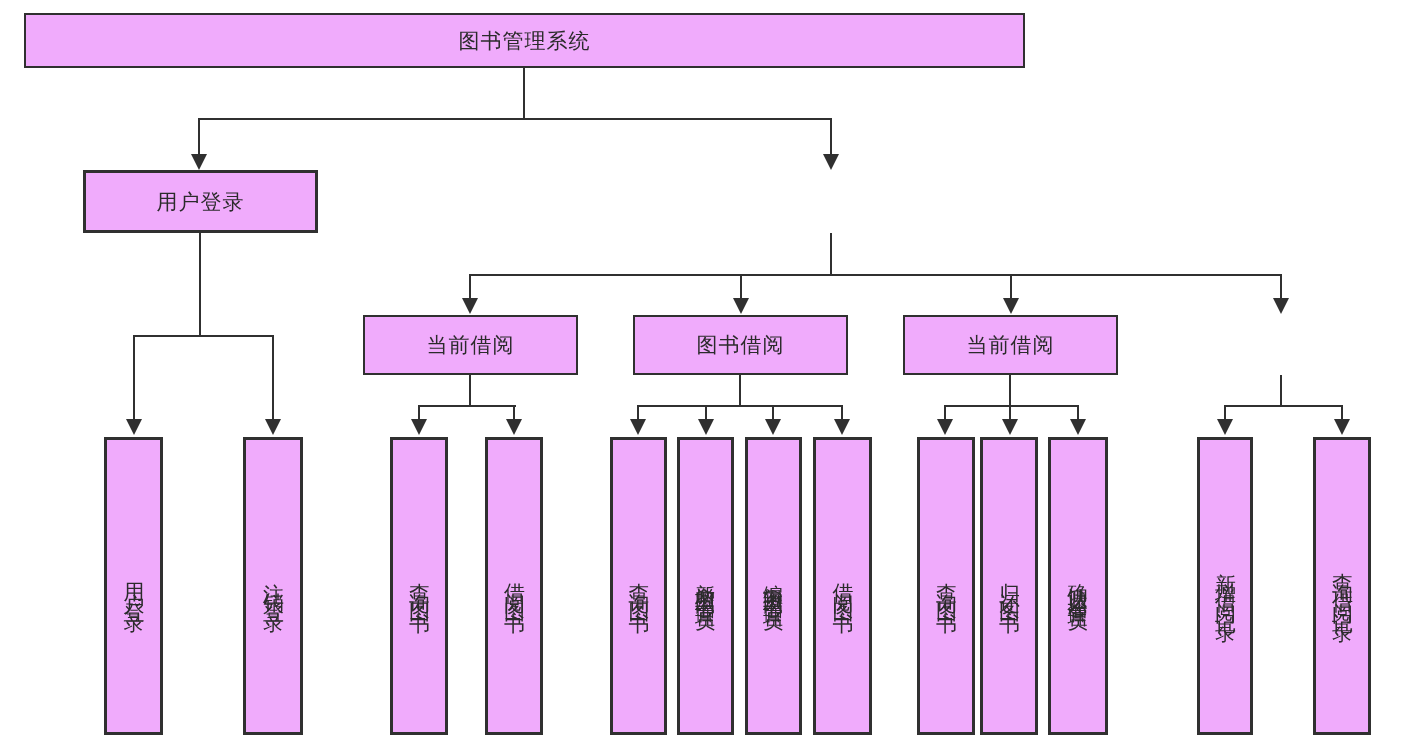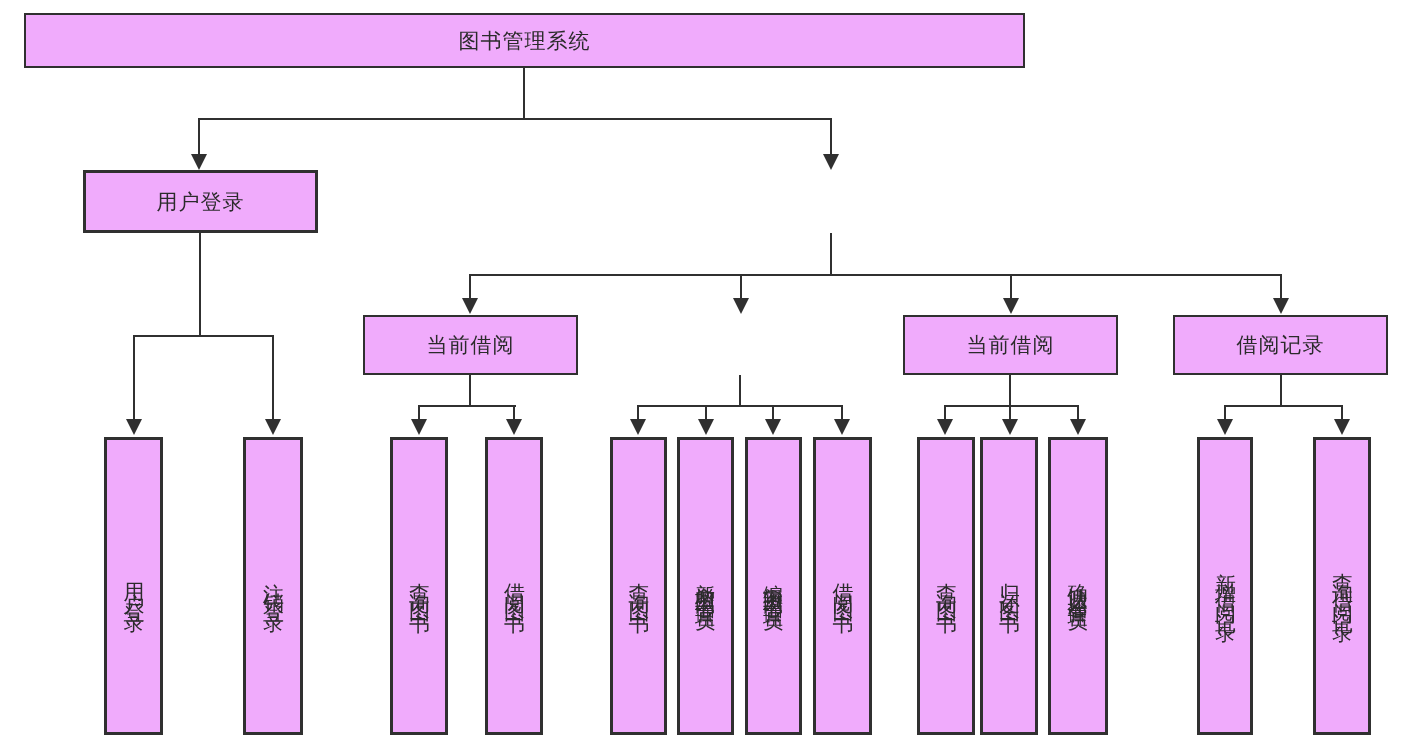--- a/index.html
+++ b/index.html
@@ -96,22 +96,22 @@
   <div class="arrow" style="left:272px; top:335px; height:84px;"></div>
 
   <div class="vline" style="left:830px; top:233px; height:41px;"></div>
   <div class="hline" style="left:469px; top:274px; width:813px;"></div>
   <div class="arrow" style="left:469px; top:274px; height:24px;"></div>
   <div class="arrow" style="left:740px; top:274px; height:24px;"></div>
   <div class="arrow" style="left:1010px; top:274px; height:24px;"></div>
   <div class="arrow" style="left:1280px; top:274px; height:24px;"></div>
 
   <div class="box" style="left:363px; top:315px; width:215px; height:60px;">当前借阅</div>
+  <div class="box" style="left:633px; top:315px; width:215px; height:60px;">图书借阅</div>
   <div class="box" style="left:903px; top:315px; width:215px; height:60px;">当前借阅</div>
-  <div class="box" style="left:1173px; top:315px; width:215px; height:60px;">借阅记录</div>
 
   <div class="vline" style="left:469px; top:375px; height:30px;"></div>
   <div class="hline" style="left:418px; top:405px; width:98px;"></div>
   <div class="arrow" style="left:418px; top:405px; height:14px;"></div>
   <div class="arrow" style="left:513px; top:405px; height:14px;"></div>
 
   <div class="vline" style="left:739px; top:375px; height:30px;"></div>
   <div class="hline" style="left:637px; top:405px; width:206px;"></div>
   <div class="arrow" style="left:637px; top:405px; height:14px;"></div>
   <div class="arrow" style="left:705px; top:405px; height:14px;"></div>

